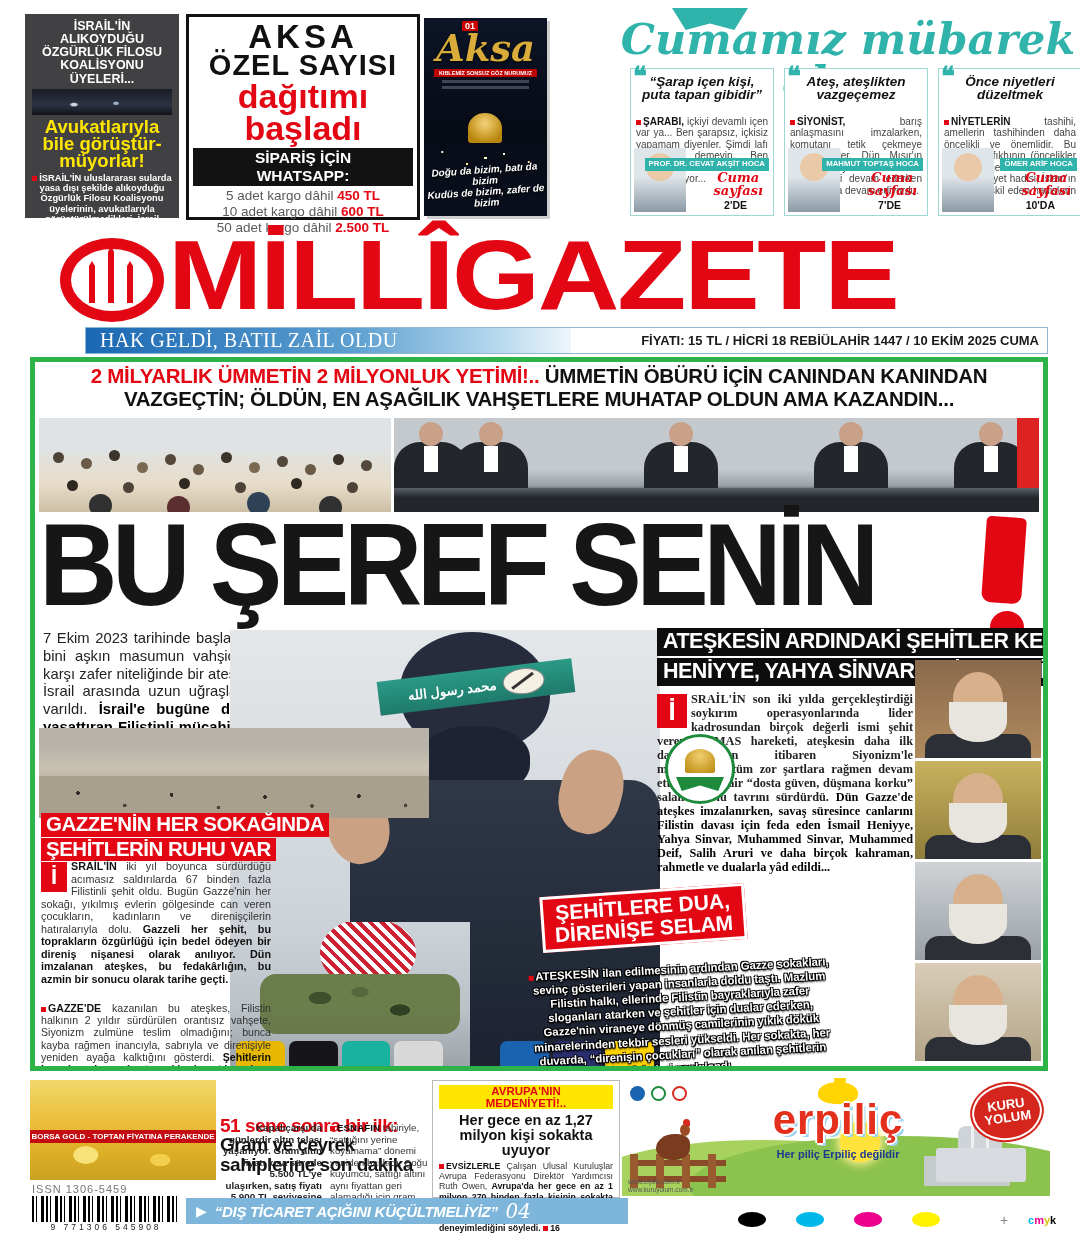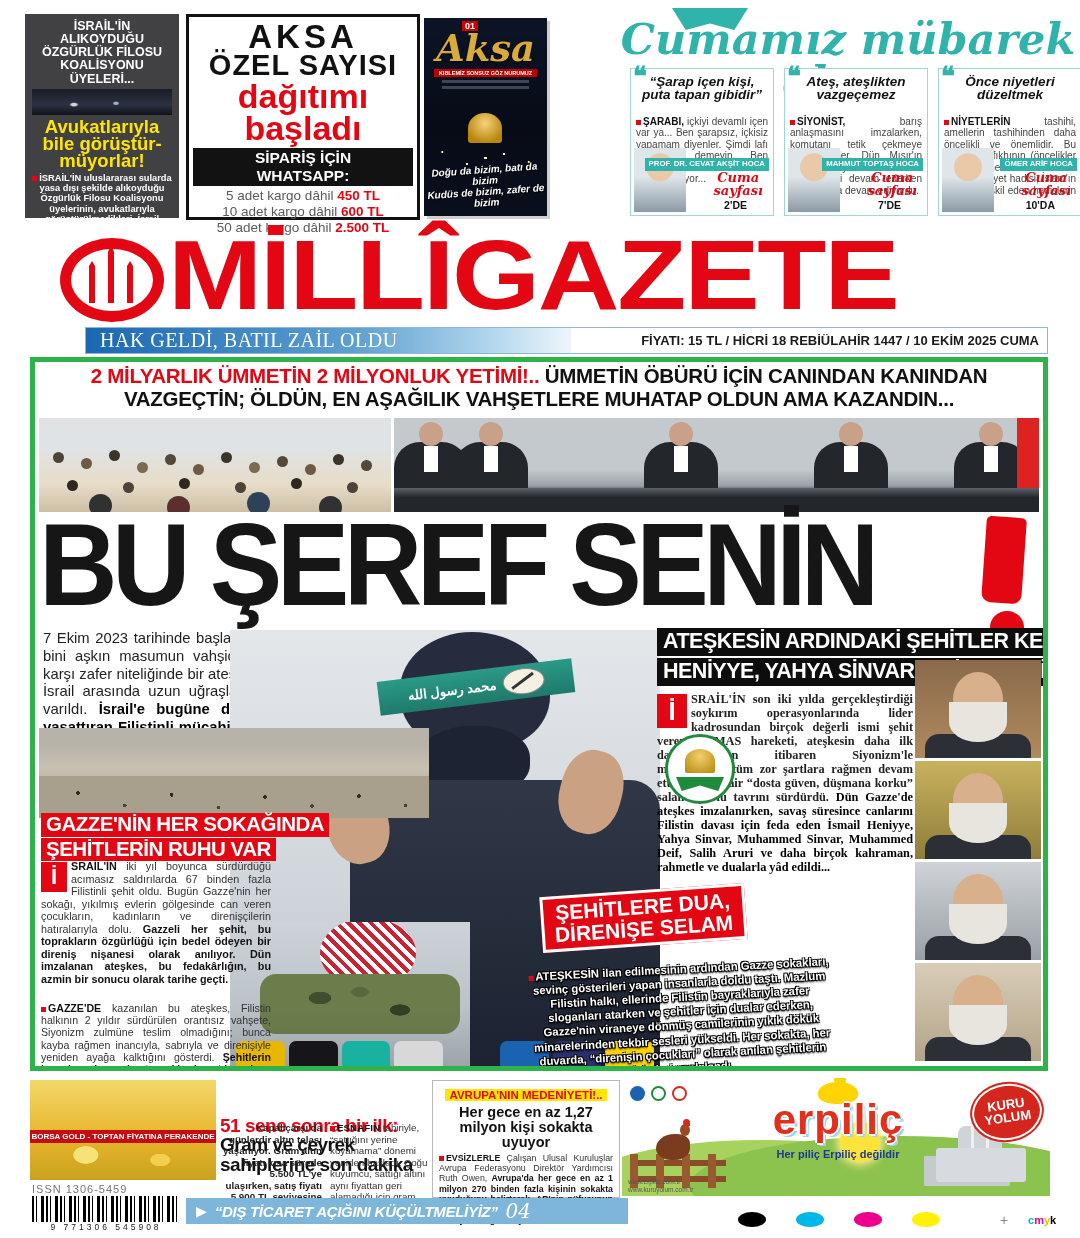--- a/index.html
+++ b/index.html
@@ -215,21 +215,21 @@
         background:repeating-linear-gradient(90deg,#000 0 2px,#fff 2px 4px,#000 4px 5px,#fff 5px 9px,#000 9px 12px,#fff 12px 14px);}
   .barnum{left:32px;top:1222px;width:148px;font-size:8.5px;letter-spacing:3px;color:#222;text-align:center;}
   .h51{left:220px;top:1116px;width:214px;font-weight:bold;font-size:19px;line-height:1.02;
         letter-spacing:-.5px;text-align:left;}
   .h51 .r{color:#e30613;}
   .gcol1{left:222px;top:1122px;width:100px;font-size:9.8px;font-weight:bold;line-height:1.18;text-align:right;color:#222;}
   .gcol2{left:330px;top:1122px;width:100px;font-size:9.8px;line-height:1.18;text-align:left;color:#333;}
   .gcol2 b{color:#111;}
   .euro{left:432px;top:1080px;width:188px;height:118px;border:1px solid #b9b9b9;box-sizing:border-box;
         text-align:center;padding:4px 6px;}
-  .euro .k{display:inline-block;background:#ffe600;color:#e30613;font-weight:bold;font-size:11.5px;padding:0 4px;}
+  .euro .k{display:inline-block;background:#ffe600;color:#e30613;font-weight:bold;font-size:11.5px;padding:0 16px;}
   .euro .h{font-weight:bold;font-size:14.5px;line-height:1.05;margin:2px 0;}
   .euro .b{font-size:8.8px;color:#333;line-height:1.18;text-align:justify;}
   .euro .b b{color:#111;}
   
   .ad{left:622px;top:1078px;width:428px;height:118px;background:#fff;overflow:hidden;}
   .ad .hill{position:absolute;left:-40px;bottom:-34px;width:360px;height:90px;border-radius:50%;
         background:#a8d25e;}
   .ad .hill2{position:absolute;right:-60px;bottom:-40px;width:420px;height:100px;border-radius:50%;
         background:#8cc24e;}
   .ad .sun{position:absolute;left:218px;bottom:34px;width:40px;height:40px;border-radius:50%;

